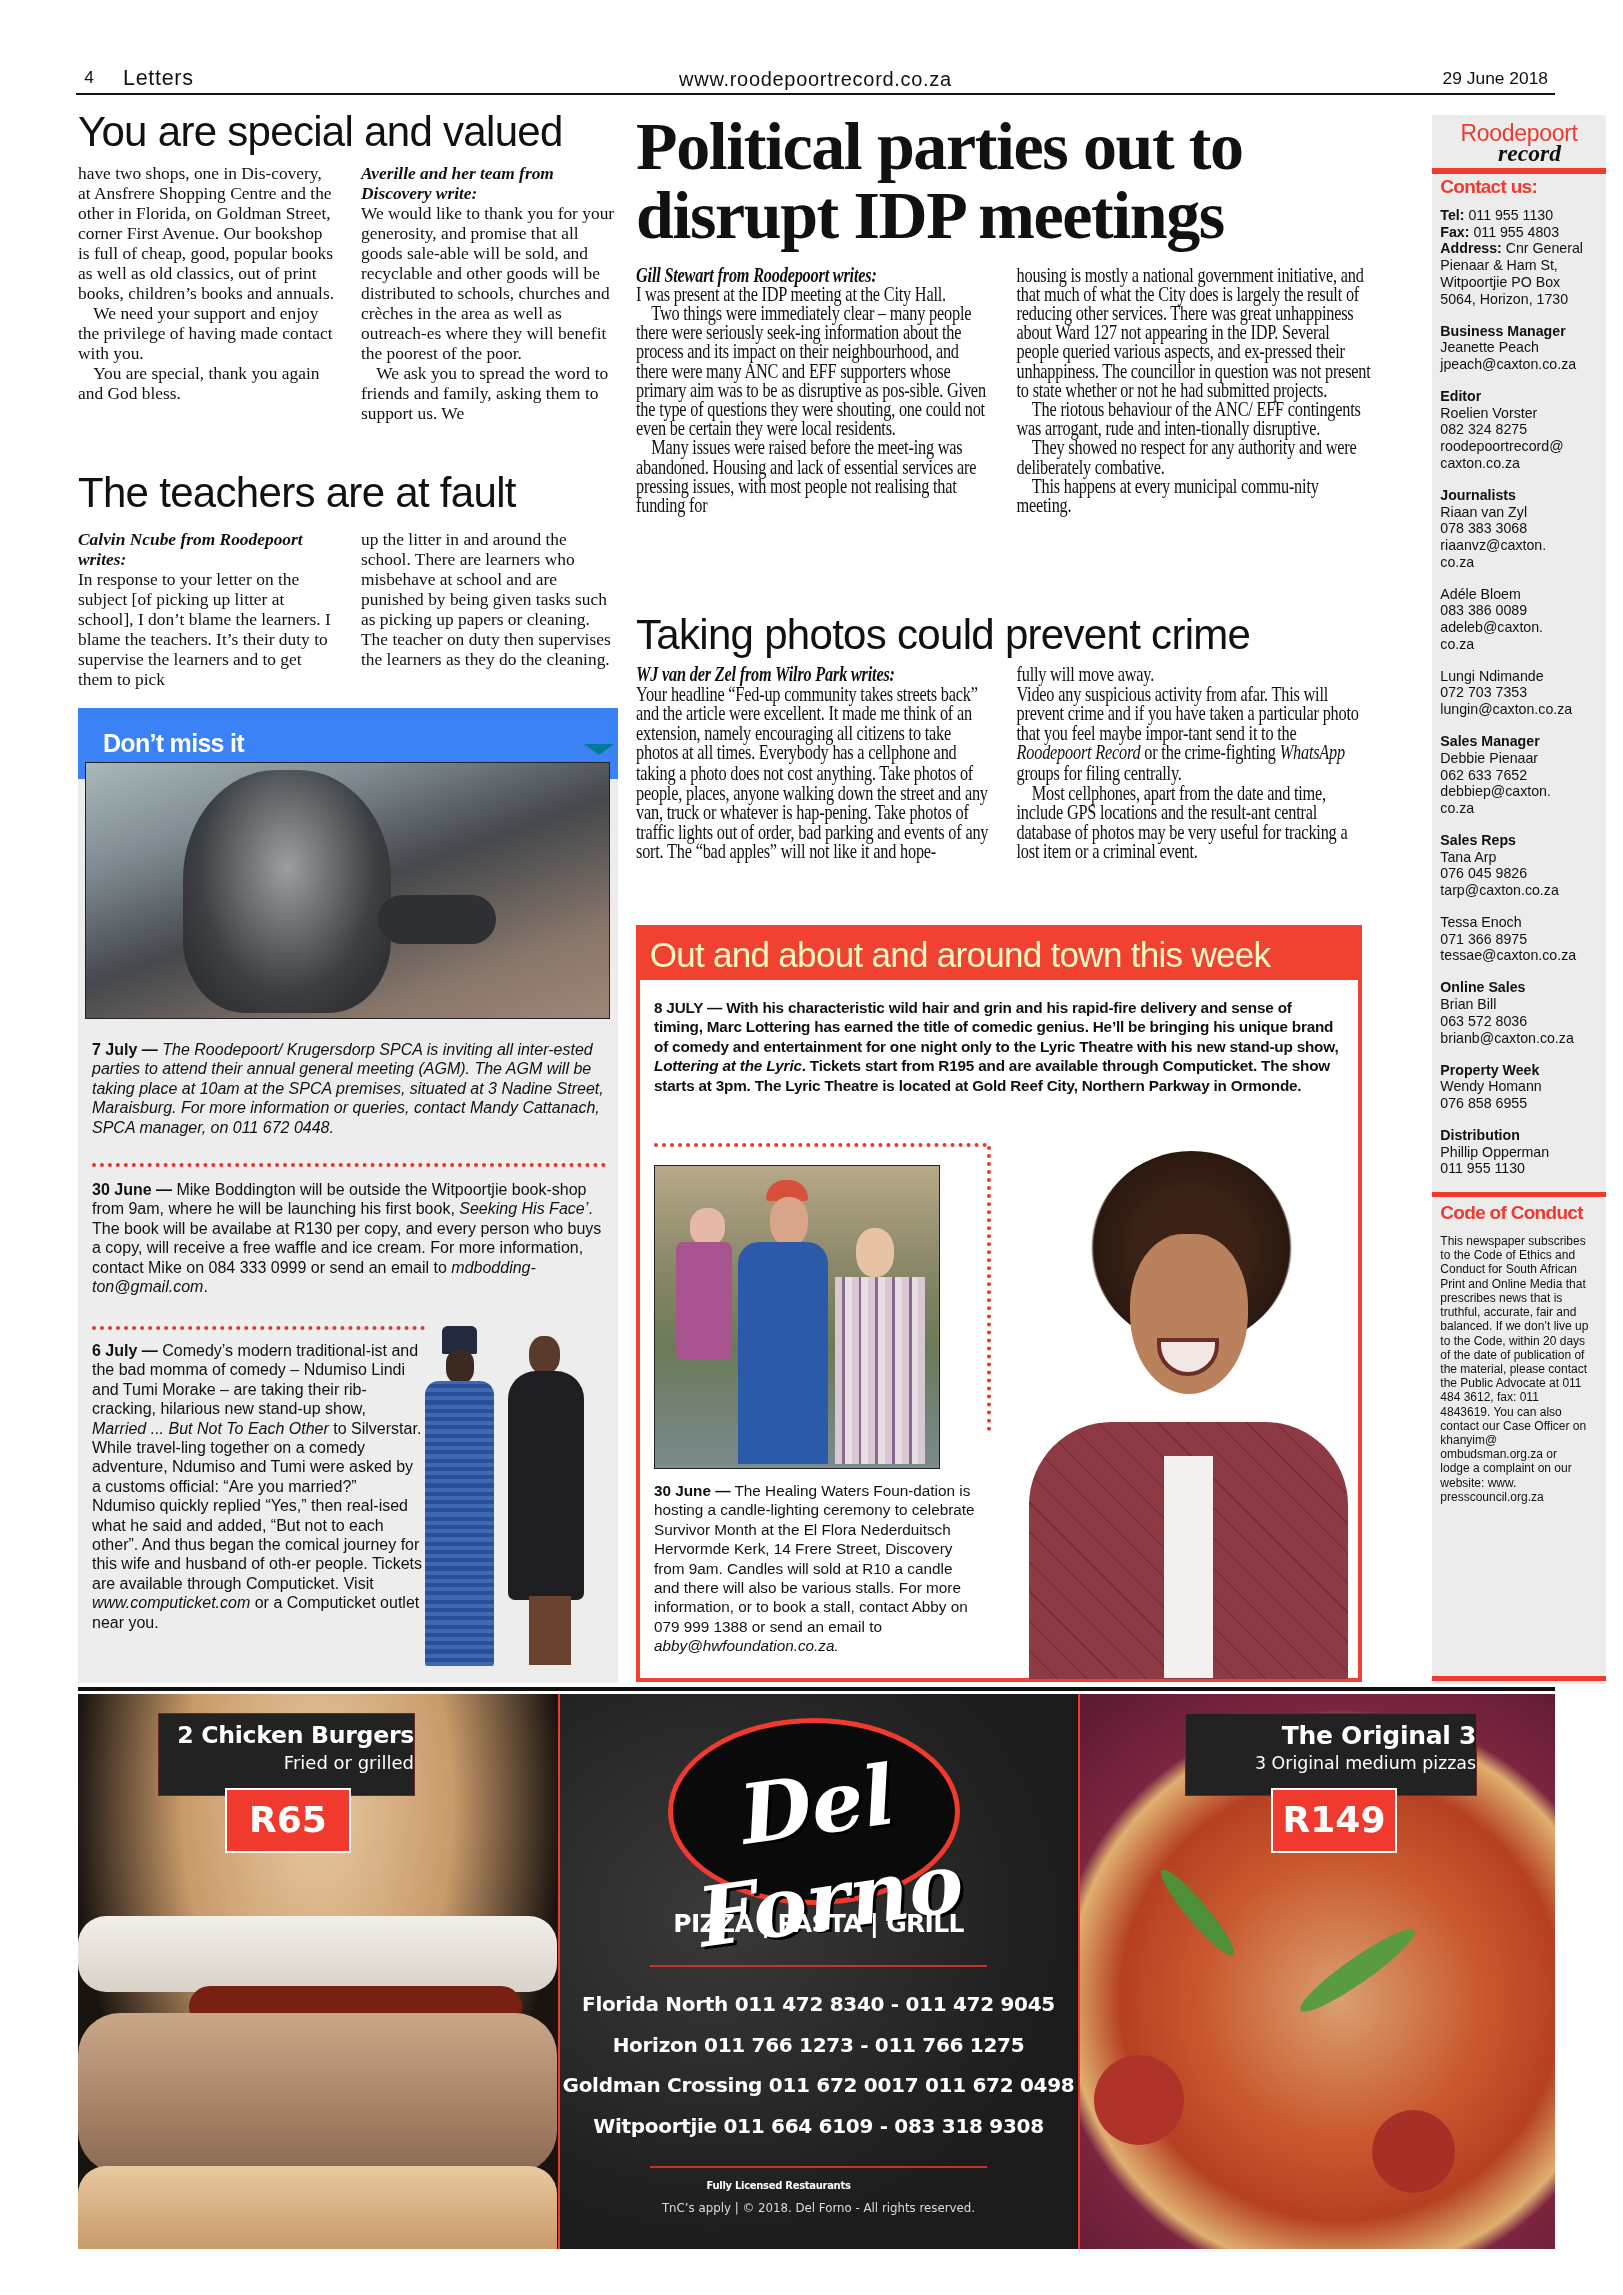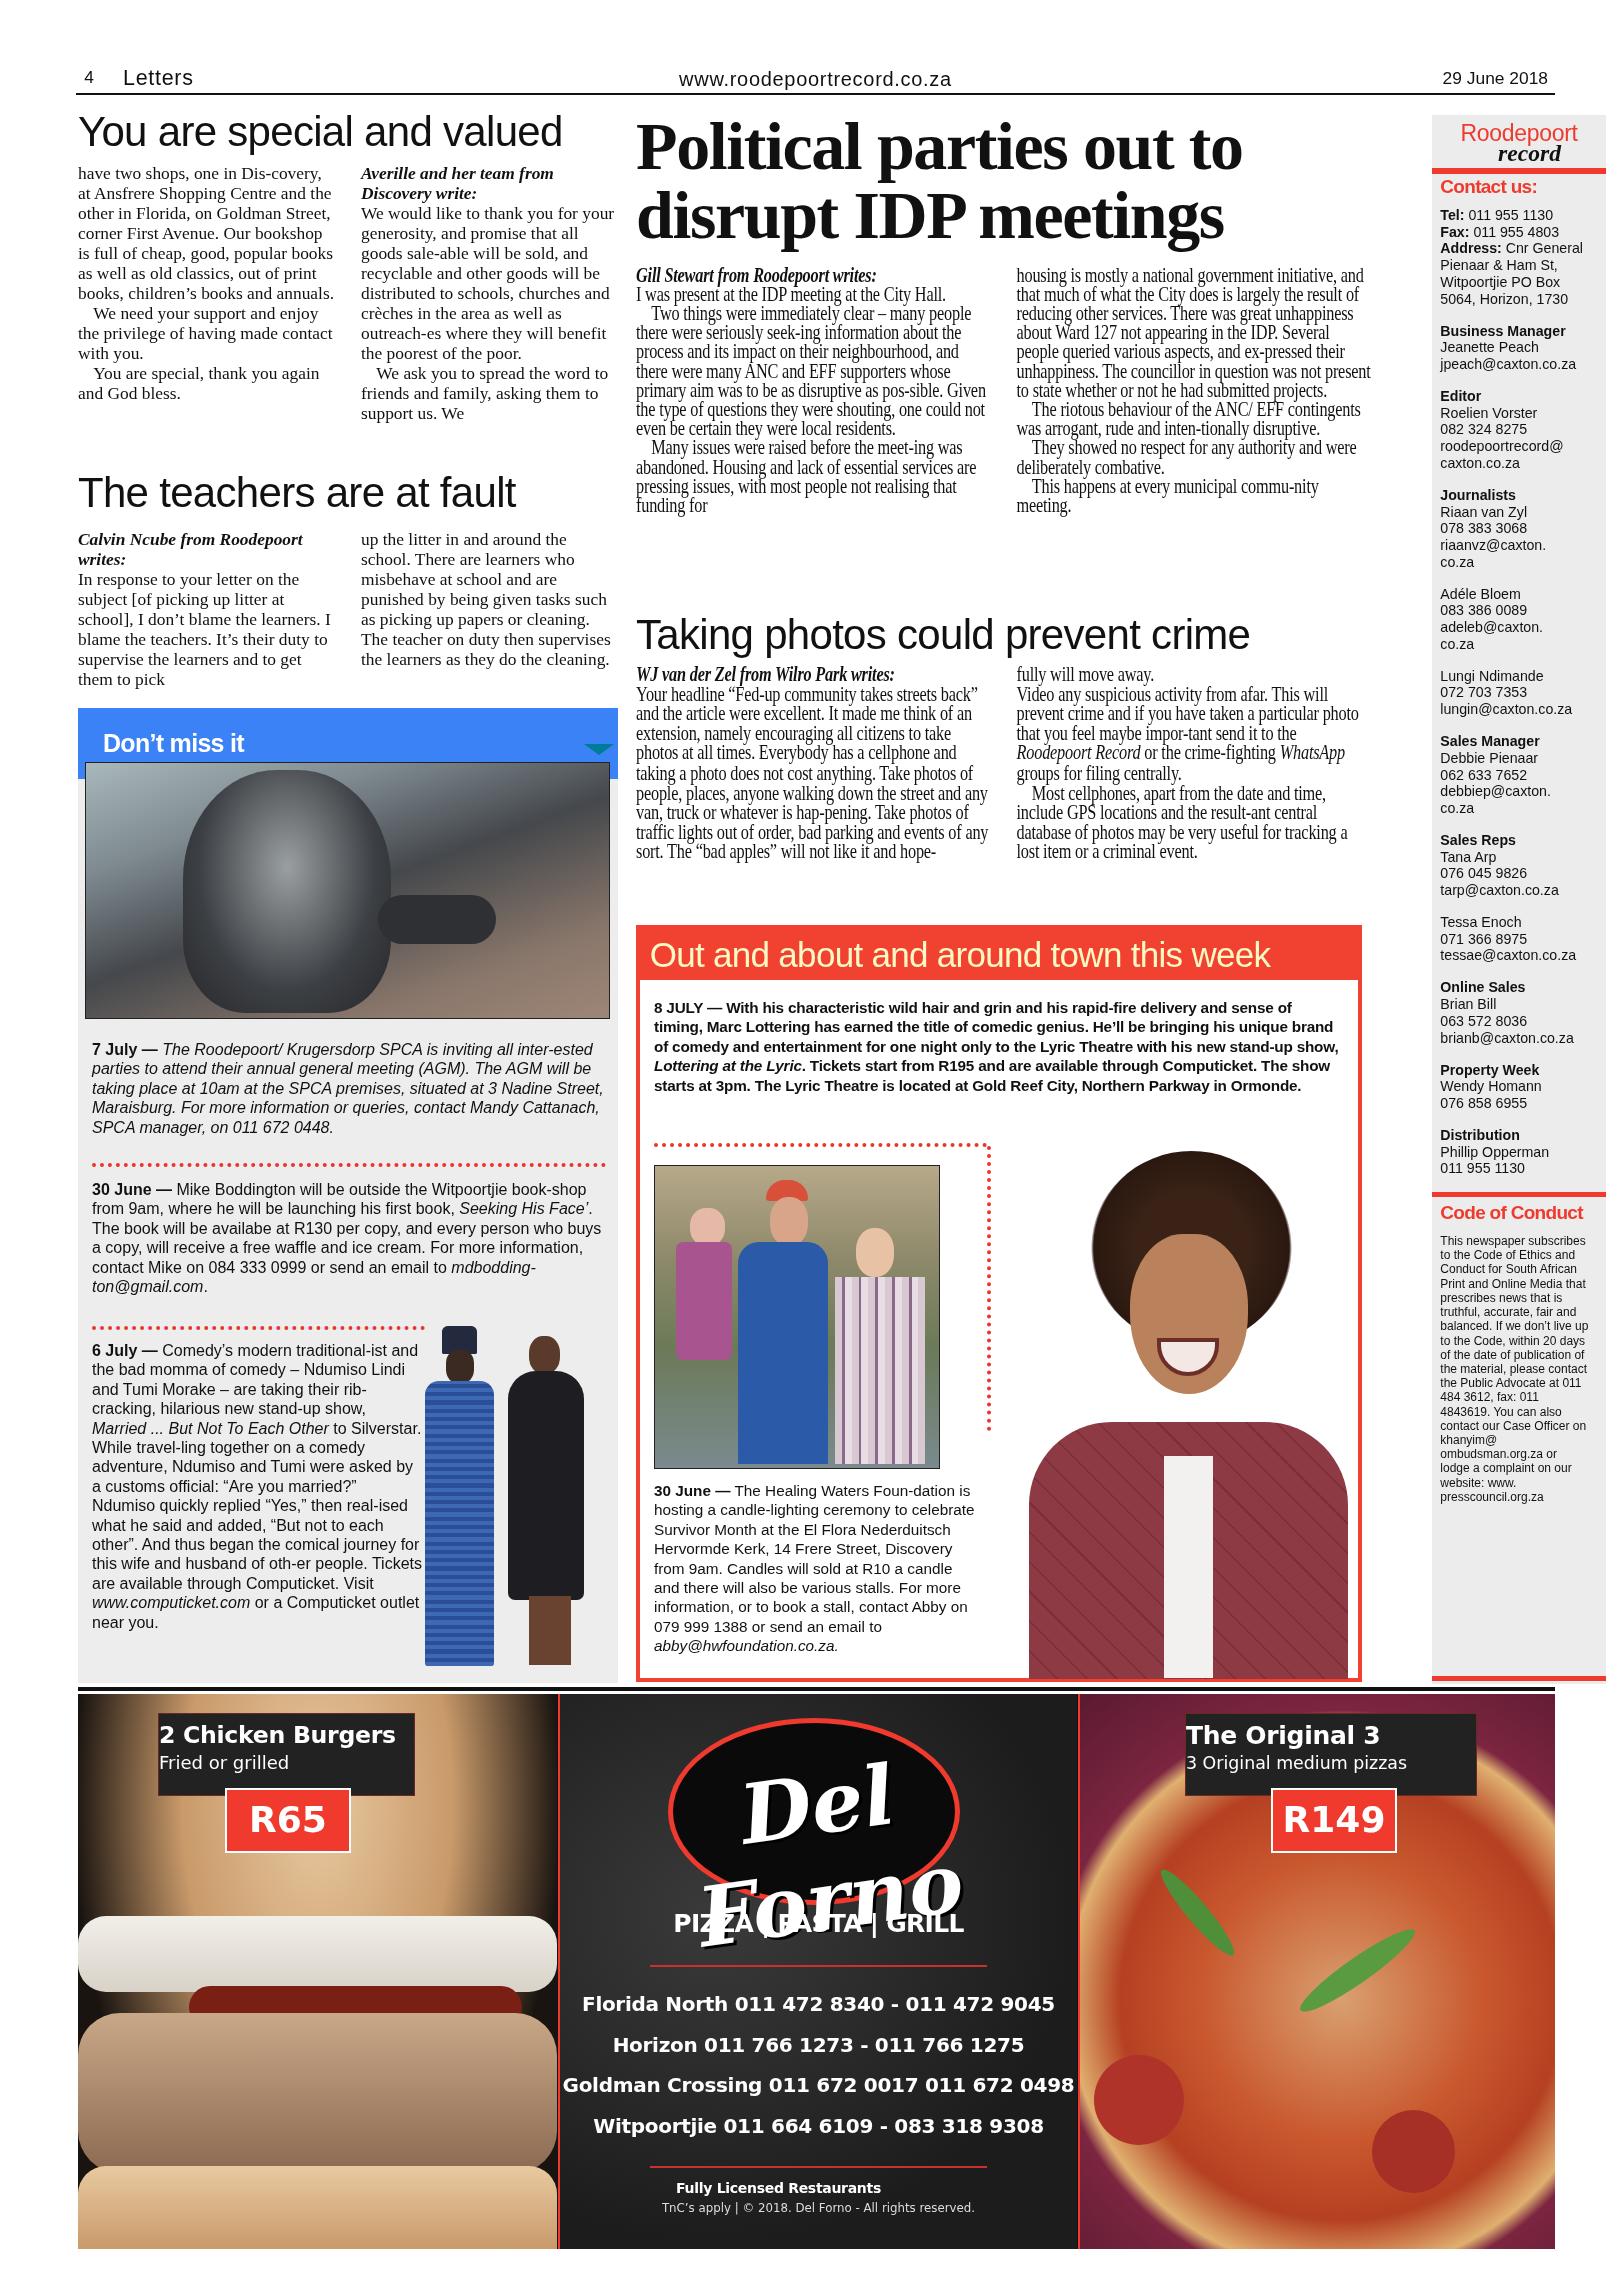--- a/index.html
+++ b/index.html
@@ -25,21 +25,21 @@
 .dots{border-top:4.9px dotted #e8362b;height:0}
 .vdots{border-left:4.9px dotted #e8362b;width:0}
 .red-frame{border:4.9px solid #f04131}
 .red-title{background:#f04131;color:#fef9c3;font-family:"Liberation Sans",sans-serif;font-size:35px;letter-spacing:-0.7px;padding:5.6px 9.7px}
 .side{background:#ececec;font-family:"Liberation Sans",sans-serif;font-size:14.2px;line-height:16.7px}
 .side b{font-weight:bold}
 .side .grp{margin-bottom:15.3px}
 .red-label{color:#ef3a2d;font-weight:bold;font-family:"Liberation Sans",sans-serif}
 .photo{border:1.4px solid #222;overflow:hidden}
 .ad{background:#141414;overflow:hidden}
-.ad-box{background:#222;border:1.4px solid #6a2a24;color:#fff;text-align:left;font-family:"DejaVu Sans",sans-serif}
+.ad-box{background:#222;border:1.4px solid #6a2a24;color:#fff;text-align:right;font-family:"DejaVu Sans",sans-serif}
 .price{background:#ef3a2d;color:#fff;border:2.8px solid #fff;font-family:"DejaVu Sans",sans-serif;font-weight:bold;text-align:center}
 .ad-line{font-family:"DejaVu Sans",sans-serif;font-weight:bold;color:#fff;text-align:center;font-size:20px;letter-spacing:-0.3px}
 </style>
 </head>
 <body>
 
 <div class="abs hdr">
   <span class="pg">4</span>
   <span class="sec">Letters</span>
   <span class="url">www.roodepoortrecord.co.za</span>
@@ -226,21 +226,21 @@
     <div style="position:absolute;left:42px;top:62px;width:444px;text-align:center;font-family:'DejaVu Serif',serif;font-style:italic;font-weight:bold;font-size:82px;color:#fff;transform:rotate(-8deg);text-shadow:2.8px 2.8px 0 #000">Del Forno</div>
     <div style="position:absolute;left:0;width:517px;top:215px;text-align:center;font-family:'DejaVu Sans',sans-serif;font-weight:bold;color:#fff;font-size:25px;letter-spacing:-0.7px">PIZZA | PASTA | GRILL</div>
     <div style="position:absolute;left:90px;top:271px;width:337px;height:2.1px;background:#c8322a"></div>
     <div id="branches" style="position:absolute;left:0;top:298px;width:517px">
         <div class="ad-line" style="margin-bottom: 16.7px;">Florida North  011 472 8340 - 011 472 9045</div>
         <div class="ad-line" style="margin-bottom: 16.7px;">Horizon 011 766 1273 - 011 766 1275</div>
         <div class="ad-line" style="margin-bottom: 16.7px;">Goldman Crossing 011 672 0017  011 672 0498</div>
         <div class="ad-line" style="margin-bottom: 16.7px;">Witpoortjie 011 664 6109 - 083 318 9308</div>
       </div>
     <div style="position:absolute;left:90px;top:472px;width:337px;height:2.1px;background:#c8322a"></div>
-    <div class="ad-line" style="position:absolute;left:0;width:437px;top:486px;font-size:14px">Fully Licensed Restaurants</div>
+    <div class="ad-line" style="position:absolute;left:0;width:437px;top:486px;font-size:10px">Fully Licensed Restaurants</div>
     <div style="position:absolute;left:0;width:517px;top:507px;text-align:center;color:#ddd;font-family:'DejaVu Sans',sans-serif;font-size:11.8px">TnC’s apply | © 2018. Del Forno - All rights reserved.</div>
   </div>
   <div style="position:absolute;left:1000px;top:0;width:2.1px;height:555px;background:#ef3a2d"></div>
 
   <div style="position:absolute;left:1002px;top:0;width:475px;height:555px;background:radial-gradient(circle at 55% 55%,#d9a070 0%,#c9582e 35%,#b54022 55%,#e0b070 68%,#7c2540 72%,#5a1a30 100%)">
     <div style="position:absolute;left:62px;top:208px;width:111px;height:21px;background:#4f8f3a;transform:rotate(50deg);border-radius:50%"></div>
     <div style="position:absolute;left:208px;top:264px;width:139px;height:25px;background:#5a9a40;transform:rotate(-35deg);border-radius:50%"></div>
     <div style="position:absolute;left:14px;top:361px;width:90px;height:90px;background:#b0332a;border-radius:50%"></div>
     <div style="position:absolute;left:292px;top:416px;width:83px;height:83px;background:#a62f26;border-radius:50%"></div>
   </div>

